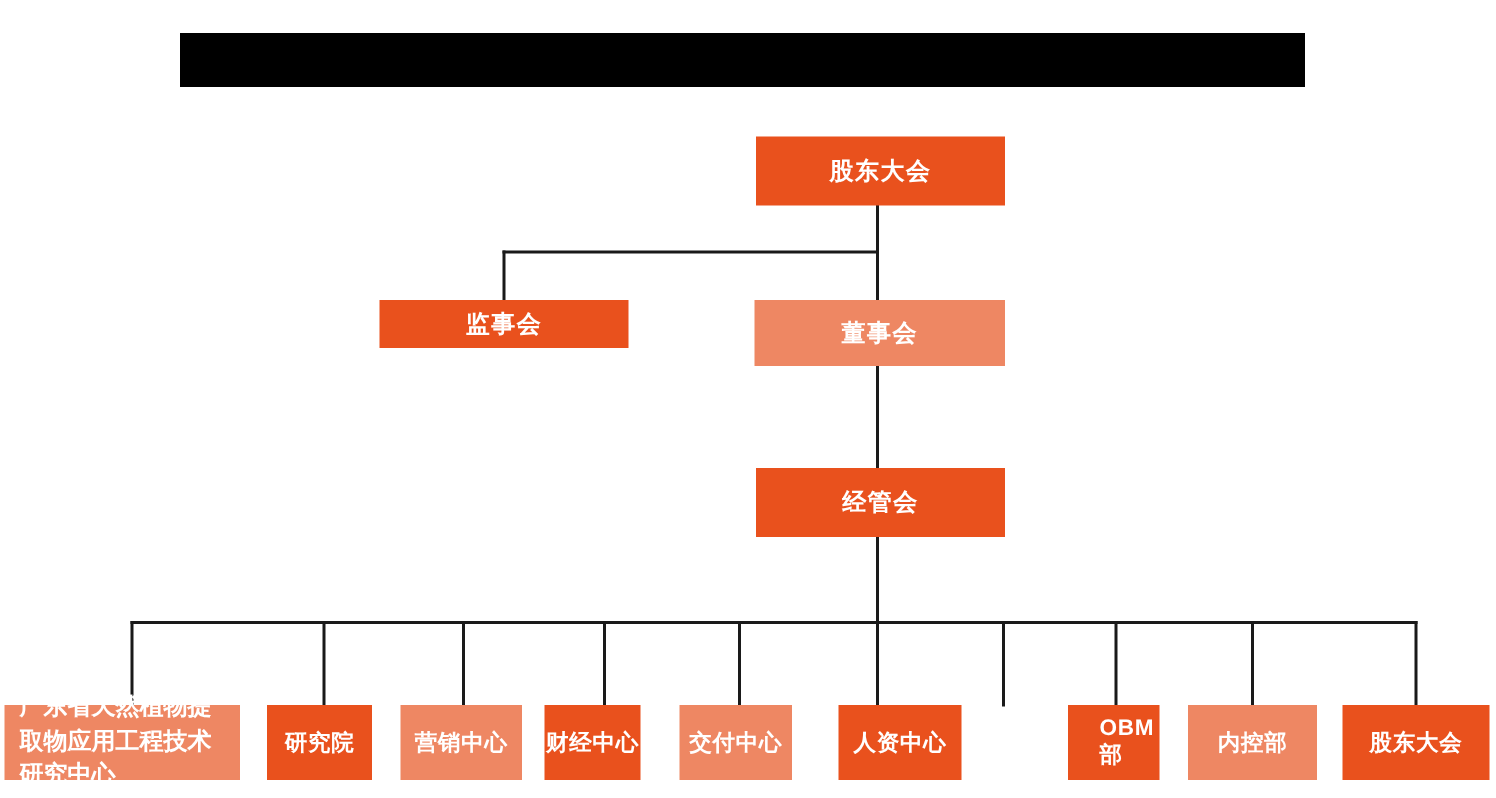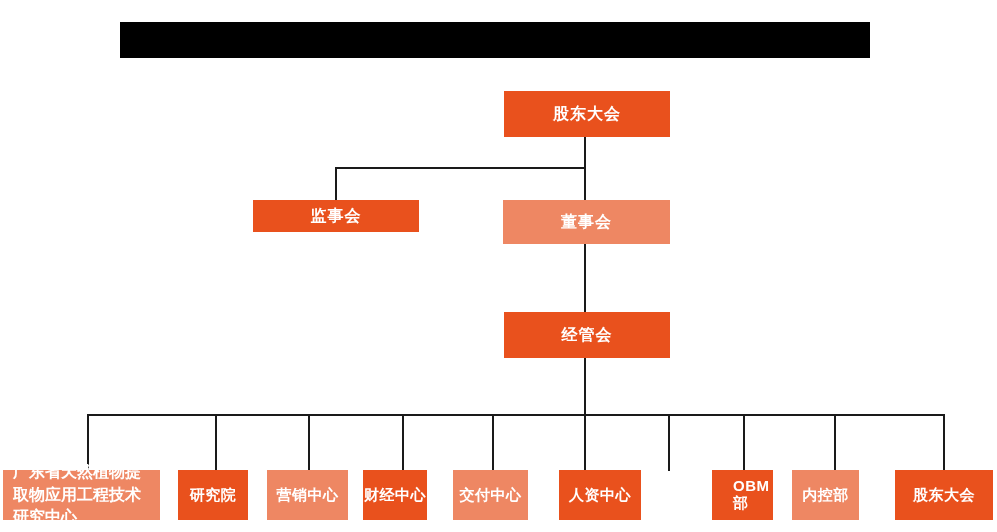--- a/index.html
+++ b/index.html
@@ -53,21 +53,21 @@
   
   .row-bottom { top: 470px; height: 50px; font-size: 15px; letter-spacing: 0.5px; }
   .pos-gdcenter   { left: 3px;   width: 157px; font-size: 16px; letter-spacing: 0; line-height: 1.4; padding: 0 10px; }
   .pos-research   { left: 178px; width: 70px; }
   .pos-marketing  { left: 267px; width: 81px; }
   .pos-finance    { left: 363px; width: 64px; }
   .pos-delivery   { left: 453px; width: 75px; }
   .pos-hr         { left: 543px; width: 82px; margin-left: 16px; }
   .pos-itd        { left: 643px; width: 52px; }
   .pos-obm        { left: 712px; width: 61px; padding-left: 21px; }
-  .pos-internal   { left: 792px; width: 67px; }
+  .pos-internal   { left: 792px; width: 86px; }
   .pos-investment { left: 895px; width: 98px; }
 
   
   .l-sh-to-dir    { left: 584px; top: 136px; width: 2px;   height: 65px; }
   .l-branch-h     { left: 335px; top: 167px; width: 251px; height: 2px;  }
   .l-sup-drop     { left: 335px; top: 167px; width: 2px;   height: 34px; }
   .l-dir-to-mgmt  { left: 584px; top: 243px; width: 2px;   height: 70px; }
   .l-mgmt-to-dist { left: 584px; top: 357px; width: 2px;   height: 114px; }
   .l-dist-h       { left: 87px;  top: 414px; width: 858px; height: 2px;  }
   .l-drop         { top: 414px;  width: 2px; height: 57px; }

